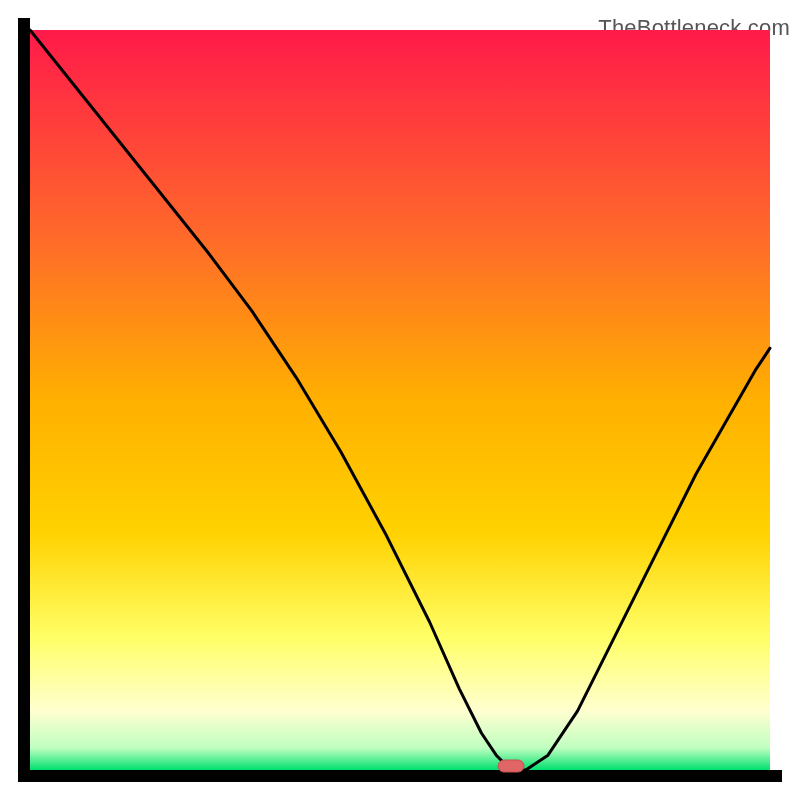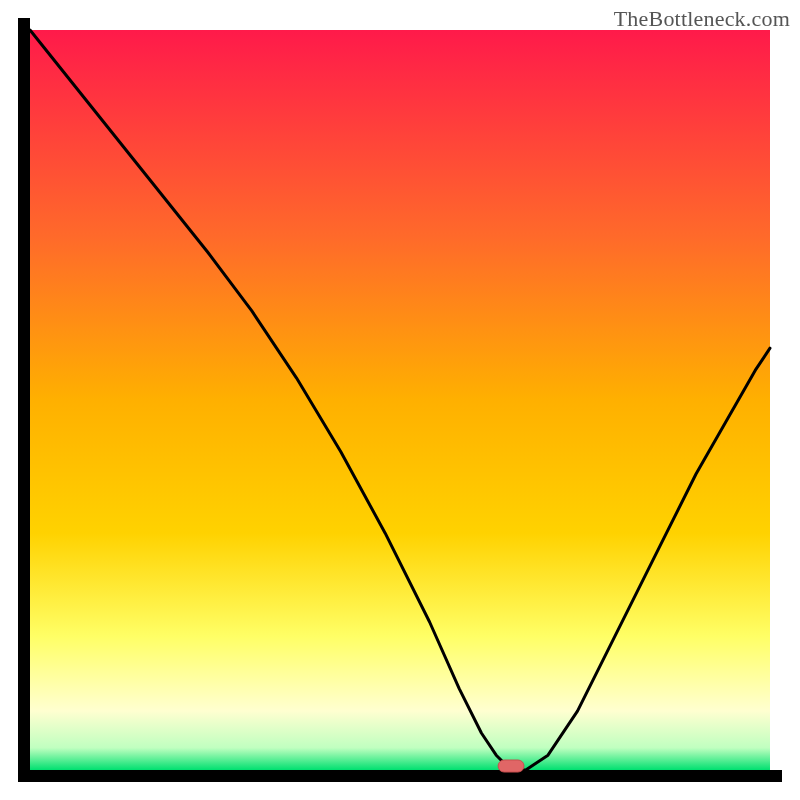--- a/index.html
+++ b/index.html
@@ -10,27 +10,26 @@
     background: #ffffff;
     font-family: Arial, Helvetica, sans-serif;
   }
   .container {
     position: relative;
     width: 800px;
     height: 800px;
   }
   .watermark {
     position: absolute;
-    top: 6px;
+    top: 15px;
     right: 10px;
     font-size: 22px;
     font-weight: 500;
     color: #555555;
     letter-spacing: 0.2px;
-    font-family: Liberation Serif, serif;
   }
   svg {
     position: absolute;
     top: 0;
     left: 0;
   }
 </style>
 </head>
 <body>
 <div class="container">

